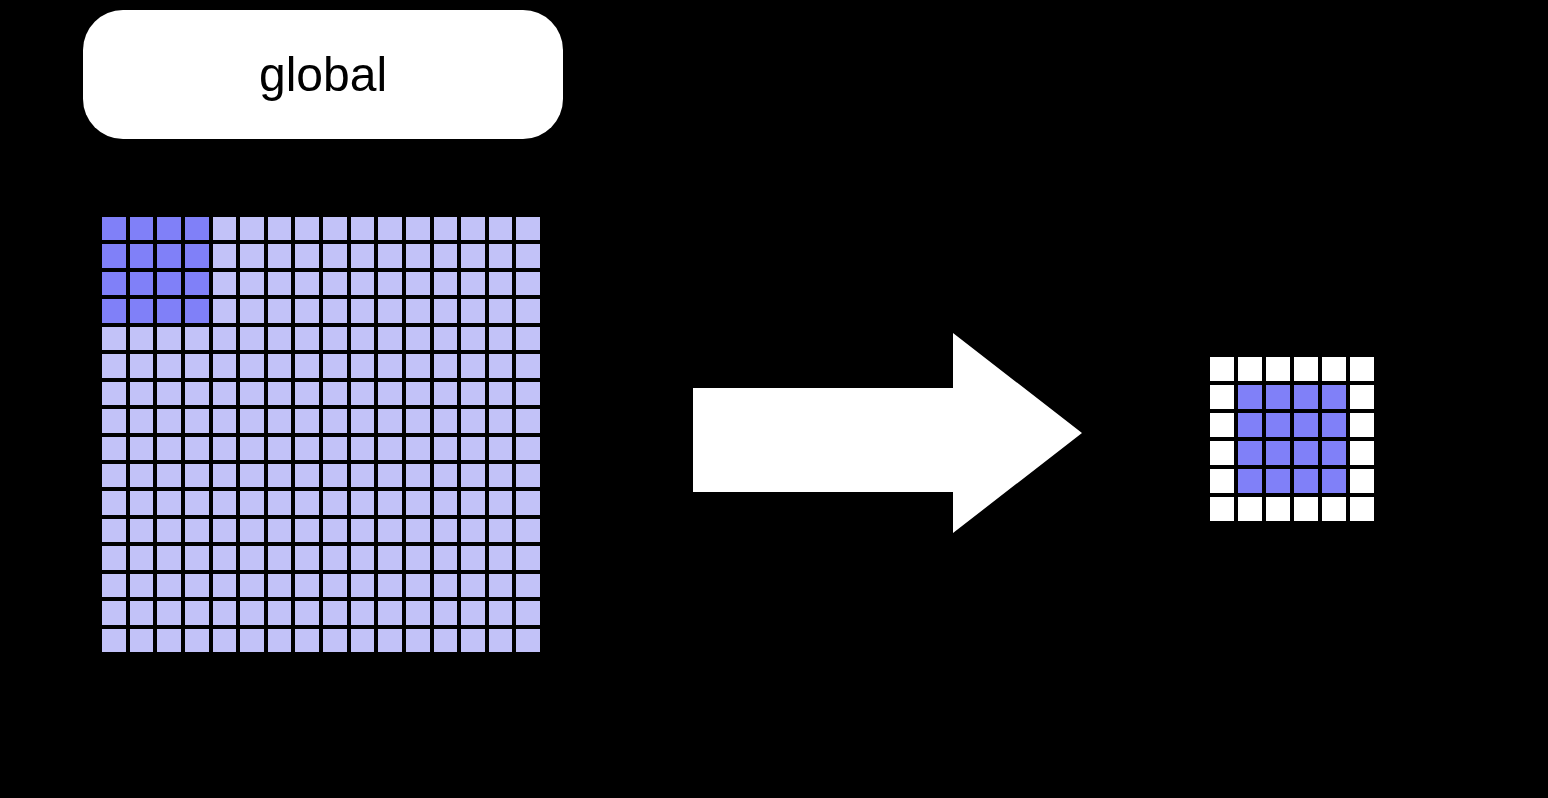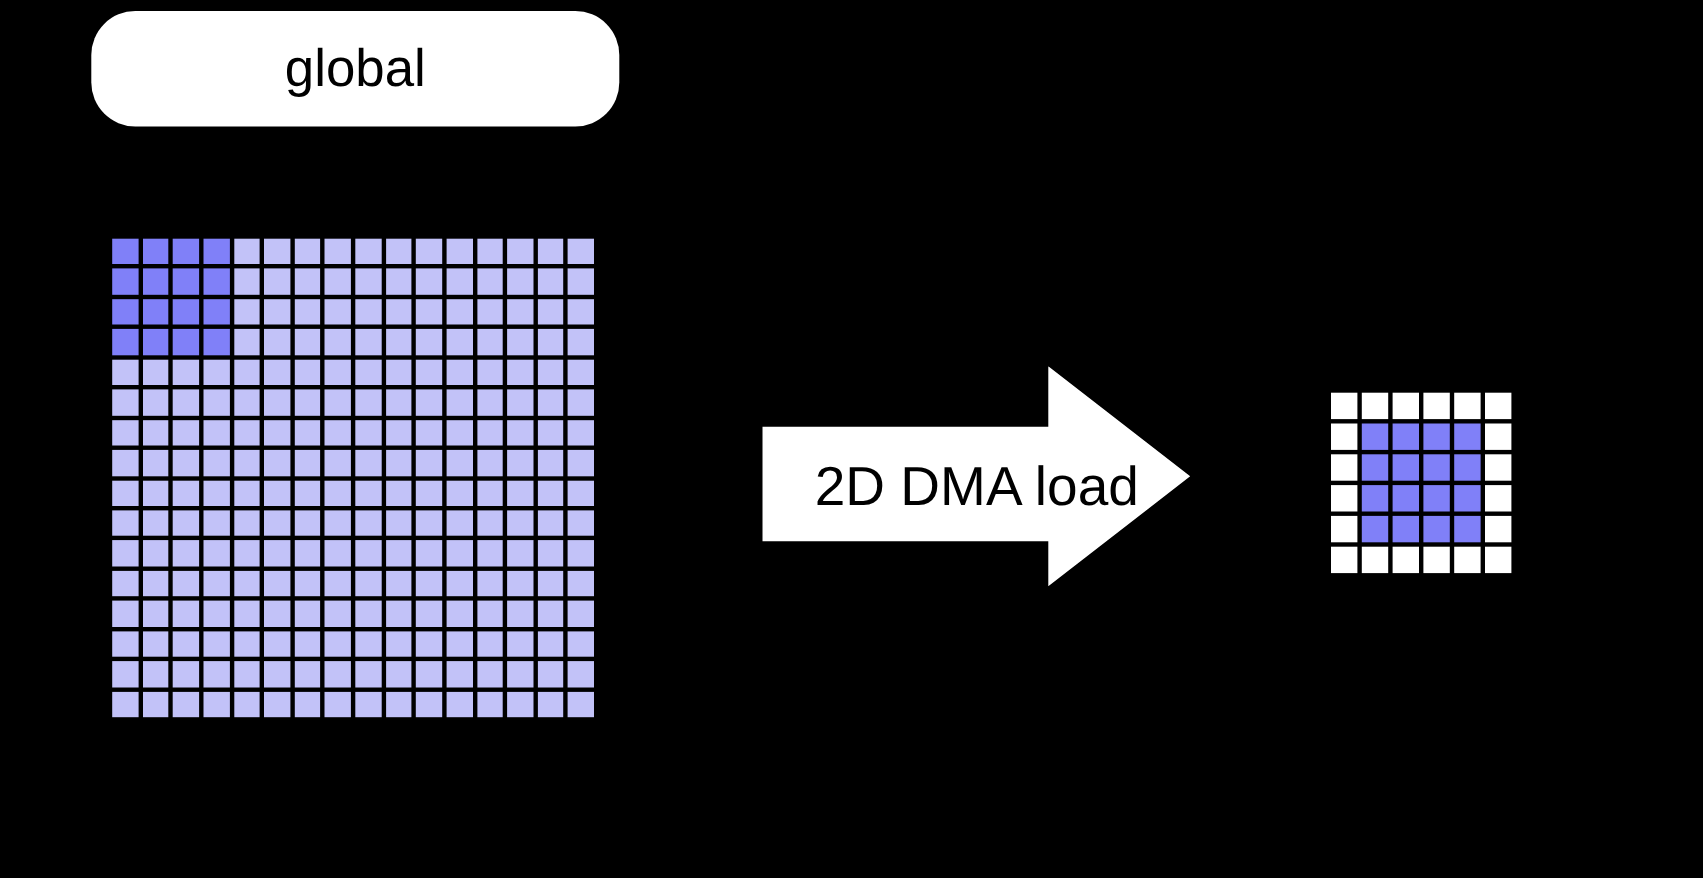--- a/index.html
+++ b/index.html
@@ -11,21 +11,21 @@
     position: relative;
     width: 1548px;
     height: 798px;
     background: #000;
     overflow: hidden;
     font-family: "Liberation Sans", sans-serif;
   }
   .pill {
     position: absolute;
     top: 10px;
-    height: 105px;
+    height: 129px;
     background: #ffffff;
     border-radius: 40px;
     display: flex;
     align-items: center;
     justify-content: center;
     font-size: 48px;
     color: #000000;
   }
   #global-pill  { left: 83px;  width: 480px; }
   #inp-scope-pill { left: 1050px; width: 487px; }
@@ -337,21 +337,20 @@
       <div style="background: rgb(194, 194, 248);"></div>
       <div style="background: rgb(194, 194, 248);"></div>
       <div style="background: rgb(194, 194, 248);"></div>
       <div style="background: rgb(194, 194, 248);"></div>
     </div>
 
   <svg id="dma-arrow" viewBox="0 0 389 200" xmlns="http://www.w3.org/2000/svg">
     <polygon id="dma-arrow-shape" points="0,55 260,55 260,0 389,100 260,200 260,159 0,159" fill="#ffffff"></polygon>
   </svg>
 
-  <div id="dma-arrow-label" style="color: rgb(0, 0, 0);">2D DMA load</div>
 
   <div class="mem-grid" id="scope-grid" style="grid-template-columns: repeat(6, 1fr); grid-template-rows: repeat(6, 1fr); background: rgb(0, 0, 0);">
       <div style="background: rgb(255, 255, 255);"></div>
       <div style="background: rgb(255, 255, 255);"></div>
       <div style="background: rgb(255, 255, 255);"></div>
       <div style="background: rgb(255, 255, 255);"></div>
       <div style="background: rgb(255, 255, 255);"></div>
       <div style="background: rgb(255, 255, 255);"></div>
       <div style="background: rgb(255, 255, 255);"></div>
       <div style="background: rgb(128, 128, 248);"></div>

